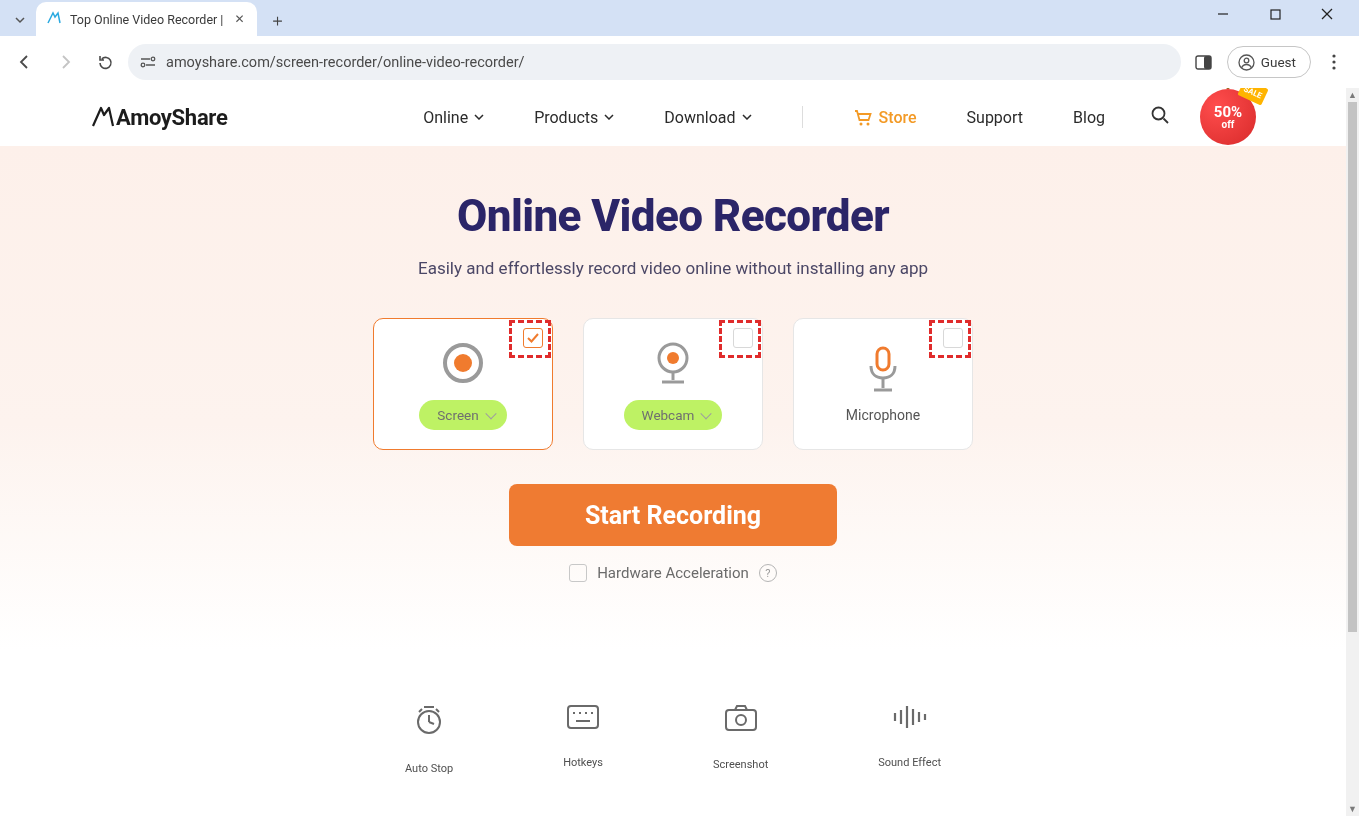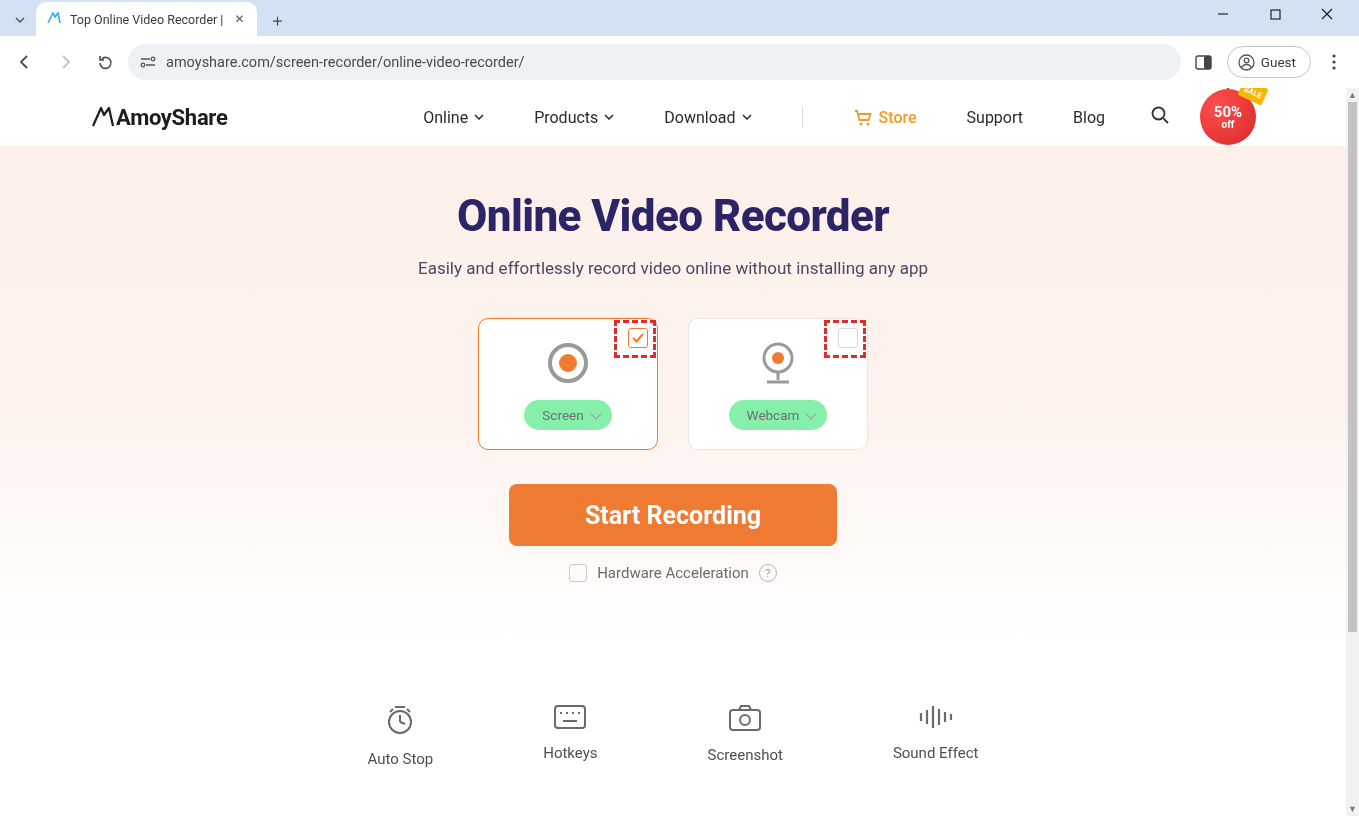--- a/index.html
+++ b/index.html
@@ -47,32 +47,32 @@
 
   .cards { display: flex; justify-content: center; gap: 30px; margin-top: 40px; }
   .card { width: 180px; height: 132px; background: #fff; border: 1.5px solid #e6e6e6; border-radius: 10px; position: relative; display:flex; flex-direction:column; align-items:center; justify-content:center; gap: 12px; cursor:pointer; }
   .card.selected { border: 1.5px solid #f07b2e; }
   .card-check { position:absolute; top:9px; right:9px; width:20px; height:20px; border:1.5px solid #d8d8d8; border-radius:3px; display:flex;align-items:center;justify-content:center;}
   .card.selected .card-check { border-color:#f07b2e; }
   .card-check svg { display:none; }
   .card.selected .card-check svg { display:block; }
   .highlight-box { position:absolute; top:1px; right:1px; width:42px; height:38px; border:3px dashed #e02b2b; pointer-events:none; }
   .card-icon { height: 50px; display:flex; align-items:center; justify-content:center; }
-  .card-label-pill { background:#86efac; height: 30px; border-radius: 15px; padding: 0 28px 0 18px; font-size: 13.5px; color:#6f6f6f; display:flex;align-items:center;gap:10px; position:relative;}
+  .card-label-pill { background:#bef264; height: 30px; border-radius: 15px; padding: 0 28px 0 18px; font-size: 13.5px; color:#6f6f6f; display:flex;align-items:center;gap:10px; position:relative;}
   .card-label-pill::after{ content:""; position:absolute; right:12px; top:50%; width:7px; height:7px; border-right:1.5px solid #9e9e9e; border-bottom:1.5px solid #9e9e9e; transform: translateY(-65%) rotate(45deg);}
   .card-label-plain { font-size: 14px; color:#555; }
 
   .start-btn { margin: 34px auto 0; width: 328px; height: 62px; background: #ef7b32; color:#fff; border:none; border-radius:8px; font-size: 25px; font-weight:700; cursor:pointer; display:block; }
   .hw-row { margin-top: 18px; display:flex; align-items:center; justify-content:center; gap:10px; color:#6b6b6b; font-size:15px;}
   .hw-check { width:18px; height:18px; border:1.5px solid #c8c8c8; border-radius:3px; }
   .help-icon { width:18px; height:18px; border:1.5px solid #b5b5b5; border-radius:50%; display:flex;align-items:center;justify-content:center; font-size:11px; color:#9a9a9a; cursor:pointer;}
 
   .features { background:#fff; padding: 54px 0 0; display:flex; justify-content:center; gap: 110px; }
   .feature { display:flex; flex-direction:column; align-items:center; gap:14px; color:#4f4f4f; cursor:pointer; }
-  .feature-label { font-size: 15px; }
+  .feature-label { font-size: 11px; margin-top: 12px; }
 
   
   .scrollbar { position:absolute; top:88px; right:0; width:13px; height:728px; background:#f1f1f1; }
   .scroll-thumb { position:absolute; top:0; left:2px; width:9px; height:530px; background:#c3c3c3; border-radius:0; }
   .scroll-arrow { position:absolute; left:0; width:13px; height:14px; display:flex;align-items:center;justify-content:center; font-size:9px; color:#7a7a7a; }
 </style>
 </head>
 <body>
 
 <div class="chrome">
@@ -250,20 +250,33 @@
               <line x1="25" y1="34" x2="25" y2="42" stroke="#9a9a9a" stroke-width="3"></line>
               <line x1="14" y1="44" x2="36" y2="44" stroke="#9a9a9a" stroke-width="3"></line>
             </svg>
         </div>
         <div class="card-label-pill">
             <span>Webcam</span>
           </div>
       </div>
 
 
+      <div class="card">
+        <div class="highlight-box"></div>
+        <div class="card-check"></div>
+        <div class="card-icon">
+          <svg width="40" height="52" viewBox="0 0 40 52">
+              <rect x="14" y="4" width="12" height="22" rx="6" fill="none" stroke="#f07b2e" stroke-width="3"></rect>
+              <path d="M8 22c0 8 5 12 12 12s12-4 12-12" fill="none" stroke="#9a9a9a" stroke-width="3"></path>
+              <line x1="20" y1="34" x2="20" y2="44" stroke="#9a9a9a" stroke-width="3"></line>
+              <line x1="11" y1="46" x2="29" y2="46" stroke="#9a9a9a" stroke-width="3"></line>
+            </svg>
+        </div>
+        <div class="card-label-plain">Microphone</div>
+      </div>
     </div>
 
     <button class="start-btn">Start Recording</button>
 
     <div class="hw-row">
       <div class="hw-check"></div>
       <span>Hardware Acceleration</span>
       <div class="help-icon">?</div>
     </div>
   </div>

